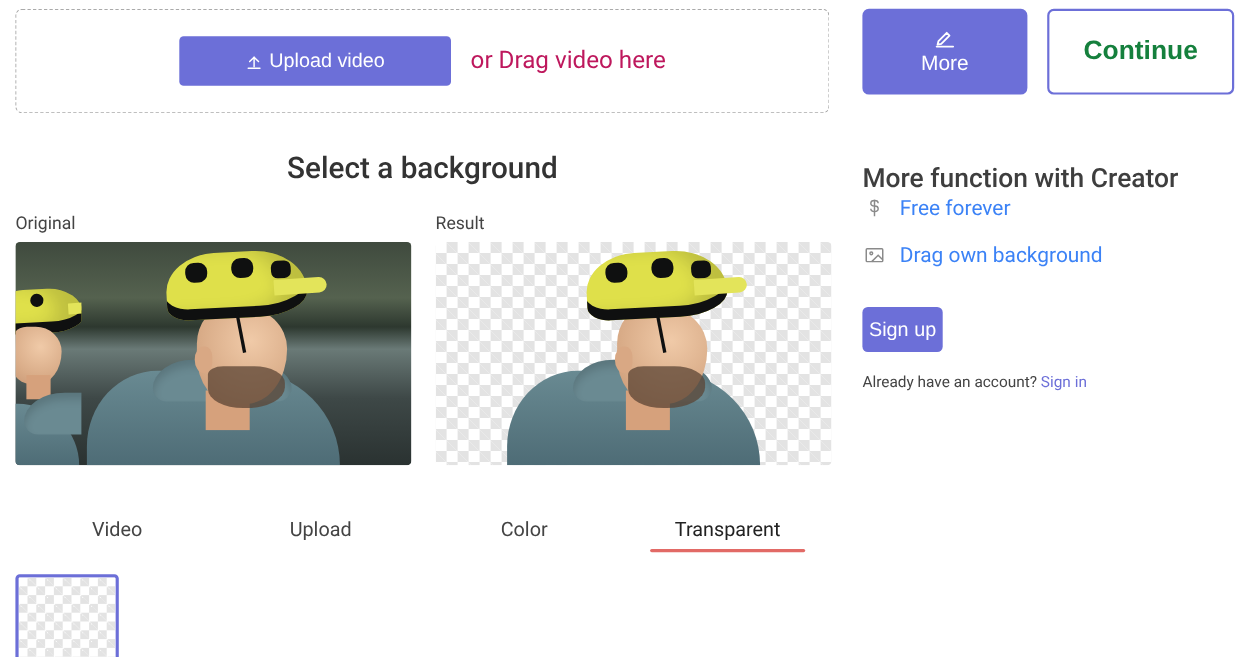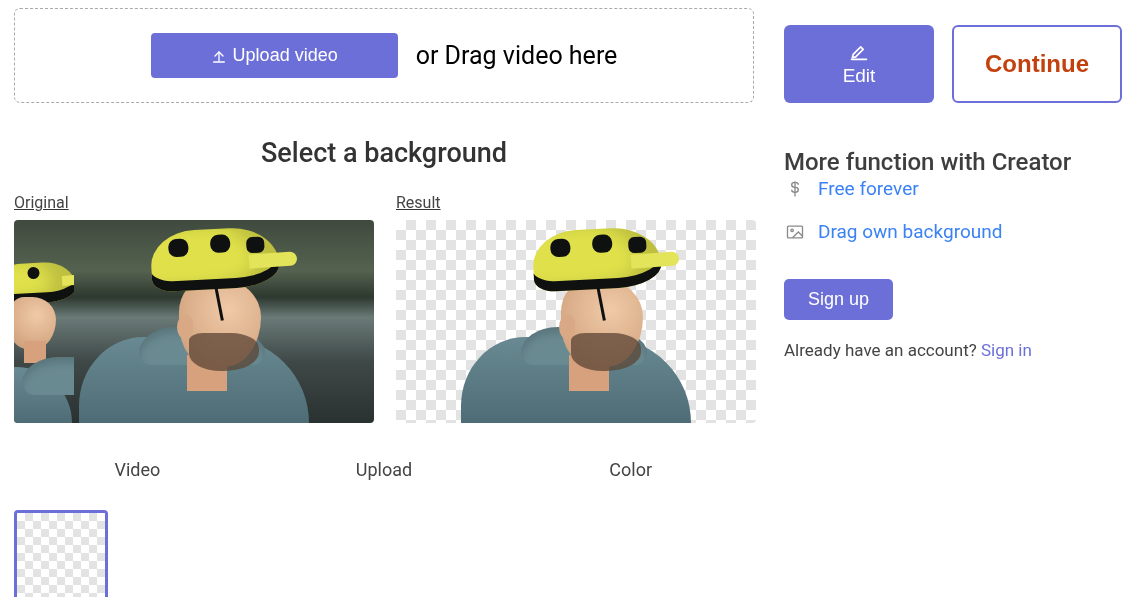--- a/index.html
+++ b/index.html
@@ -3,21 +3,21 @@
 <meta charset="utf-8">
 <style>
   * { box-sizing: border-box; margin: 0; padding: 0; }
   body {
     font-family: -apple-system, BlinkMacSystemFont, "Segoe UI", Roboto, sans-serif;
     background: #fff;
     color: #333;
     padding: 8px 14px;
     width: 1131px;
   }
-  .top-row { display: flex; gap: 30px; align-items: flex-end; }
+  .top-row { display: flex; gap: 30px; align-items: flex-start; }
   .dropzone {
     flex: 0 0 740px;
     border: 1px dashed #aaa;
     border-radius: 6px;
     padding: 24px 0;
     display: flex;
     justify-content: center;
     align-items: center;
     gap: 18px;
   }
@@ -28,54 +28,54 @@
     border-radius: 4px;
     padding: 12px 60px;
     font-size: 18px;
     font-weight: 500;
     cursor: pointer;
     display: flex;
     align-items: center;
     gap: 6px;
   }
   .upload-btn svg { width: 16px; height: 16px; }
-  .drag-text { font-size: 25px; color: #000000; }
+  .drag-text { font-size: 22px; color: #be185d; }
   .right-btns { display: flex; gap: 18px; }
   .edit-btn {
     background: #6c6fd8;
     color: #fff;
     border: none;
     border-radius: 6px;
     width: 150px;
     height: 78px;
     display: flex;
     flex-direction: column;
     align-items: center;
     justify-content: center;
     gap: 4px;
     cursor: pointer;
     font-size: 19px;
   }
   .edit-btn svg { width: 26px; height: 20px; stroke:#fff; }
   .continue-btn {
     background: #fff;
-    color: #c2410c;
+    color: #15803d;
     border: 2px solid #6c6fd8;
     border-radius: 6px;
     width: 170px;
     height: 78px;
     font-size: 24px;
     font-weight: 600;
     cursor: pointer;
   }
   .main-row { display: flex; gap: 30px; margin-top: 24px; }
   .left-col { width: 740px; }
   .select-bg-title { text-align: center; font-size: 27px; font-weight: 500; color: #333; margin-top: 10px; margin-bottom: 24px; }
   .previews { display: flex; gap: 22px; }
-  .preview { width: 360px; text-decoration: underline; }
+  .preview { width: 360px; }
   .preview-label { font-size: 16px; color: #444; margin-bottom: 8px; }
   .preview-img {
     width: 360px; height: 203px; border-radius: 4px; overflow: hidden; position: relative;
   }
   
   .orig-bg {
     width: 100%; height: 100%;
     background: linear-gradient(180deg, #3f4a3e 0%, #55624f 25%, #2d382f 38%, #6a7a77 48%, #3e4847 70%, #2a3231 100%);
     position: relative;
   }
@@ -151,42 +151,42 @@
     position:absolute; left:0; bottom:0; width:60px; height:170px; overflow:hidden;
   }
   .distant .jacket { width:110px; left:-52px; height:56px; }
   .distant .face { left:-6px; top:44px; width:48px; height:52px; }
   .distant .helmet { left:-22px; top:10px; width:84px; height:40px; transform:rotate(-3deg);}
   .distant .helmet::before{ width:12px;height:12px;top:6px;left:10px;}
   .distant .helmet::after{ width:12px;height:12px;top:4px;left:36px;}
   .distant .visor { left:48px; top:22px; width:26px; height:10px; }
   .distant .neck { left:10px; top:88px; width:22px; height:22px; }
 
-  .tabs { display:flex; margin-top:28px; }
+  .tabs { display:flex; margin-top:40px; }
   .tab { flex:1; text-align:center; font-size:18px; color:#444; padding:8px 0; cursor:pointer; position:relative;}
   .tab.active { color:#222; }
   .tab.active::after {
     content:""; position:absolute; left:12%; right:12%; bottom:-2px; height:3px; background:#e26a66; border-radius:2px;
   }
   .swatches { margin-top:22px; }
   .swatch {
     width:94px; height:94px; border:3px solid #6c6fd8; border-radius:4px; overflow:hidden; cursor:pointer;
   }
   .swatch .checker { width:100%; height:100%; background-size:16px 16px; background-position:0 0, 8px 8px;}
   
   .right-col { flex:1; padding-top:20px; }
   .more-title { font-size:24px; font-weight:500; color:#3e3e3e; line-height:1.25; }
   .feat { display:flex; align-items:center; gap:12px; font-size:19px; color:#3b82f6; margin-bottom:20px;}
   .feat .ico { width:22px; height:22px; display:flex; align-items:center; justify-content:center; color:#777;}
   .feat .ico svg { width:20px; height:20px; stroke:#8a8a8a; fill:none; stroke-width:1.6; }
   .signup-btn {
     background:#6c6fd8; color:#fff; border:none; border-radius:5px;
-    padding:10px 24px; font-size:18px; font-weight:500; cursor:pointer; margin-top:16px;
-  }
-  .existing { margin-top:20px; font-size:17px; color:#444;}
+    padding:10px 6px; font-size:18px; font-weight:500; cursor:pointer; margin-top:16px;
+  }
+  .existing { margin-top:20px; font-size:14px; color:#444;}
   .existing a { color:#6c6fd8; cursor:pointer; text-decoration:none;}
 </style>
 </head>
 <body>
 
 <div class="top-row">
   <div class="dropzone">
     <button class="upload-btn">
       <svg viewBox="0 0 24 24" fill="none" stroke="#fff" stroke-width="2" stroke-linecap="round" stroke-linejoin="round">
           <path d="M12 19V6"></path>
@@ -196,21 +196,21 @@
       <span>Upload video</span>
     </button>
     <span class="drag-text">or Drag video here</span>
   </div>
   <div class="right-btns">
     <button class="edit-btn">
       <svg viewBox="0 0 24 24" fill="none" stroke="#fff" stroke-width="2" stroke-linecap="round" stroke-linejoin="round">
           <path d="M4 20l4-1 9-9-3-3-9 9-1 4z"></path>
           <path d="M3 22h18"></path>
         </svg>
-      <span>Edit</span>
+      <span>More</span>
     </button>
     <button class="continue-btn">Continue</button>
   </div>
 </div>
 
 <div class="main-row">
   <div class="left-col">
     <h2 class="select-bg-title">Select a background</h2>
 
     <div class="previews">
@@ -258,20 +258,21 @@
             </div>
           </div>
         </div>
       </div>
     </div>
 
     <div class="tabs">
       <div class="tab">Video</div>
       <div class="tab">Upload</div>
       <div class="tab">Color</div>
+      <div class="tab active">Transparent</div>
     </div>
 
     <div class="swatches">
       <div class="swatch">
         <div class="checker"></div>
       </div>
     </div>
   </div>
 
   <div class="right-col">

